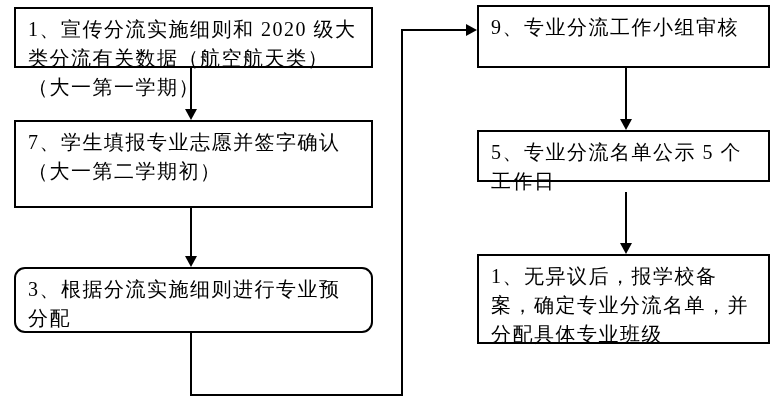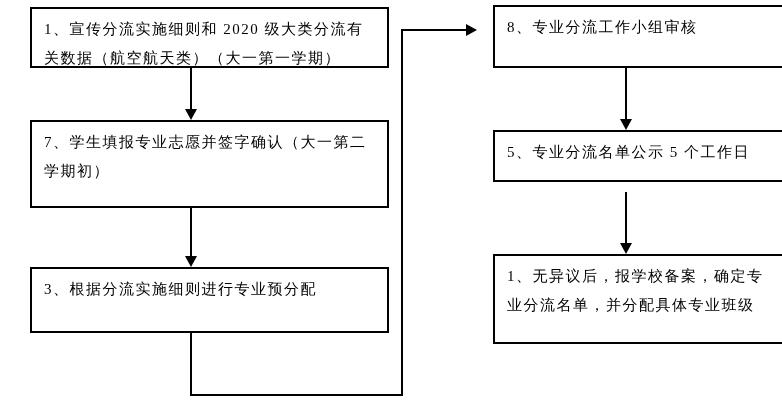--- a/index.html
+++ b/index.html
@@ -33,29 +33,28 @@
   .connectors polygon {
     fill: #000000;
     stroke: none;
   }
   .node {
     position: absolute;
     box-sizing: border-box;
     border: 2px solid #000000;
     background: #ffffff;
     padding: 6px 10px 1px 12px;
-    font-size: 15px;
+    font-size: 20px;
     line-height: 29px;
     letter-spacing: 1.5px;
     text-align: left;
-    margin-left: 16px;
   }
   .node-1 { left: 14px;  top: 7px;   width: 359px; height: 61px; }
   .node-2 { left: 14px;  top: 120px; width: 359px; height: 88px; }
-  .node-3 { left: 14px;  top: 267px; width: 359px; height: 66px; }
+  .node-3 { left: 14px;  top: 267px; width: 359px; height: 66px; border-radius: 11px; }
   .node-4 { left: 477px; top: 5px;   width: 293px; height: 63px; }
   .node-5 { left: 477px; top: 130px; width: 293px; height: 52px; }
   .node-6 { left: 477px; top: 254px; width: 293px; height: 90px; }
 </style>
 </head>
 <body>
 
 <div class="canvas">
 
   <svg class="connectors" viewBox="0 0 782 408" xmlns="http://www.w3.org/2000/svg">
@@ -85,19 +84,19 @@
       <polygon points="620,243 632,243 626,254"></polygon>
     </g>
   </svg>
 
   <div class="node node-1">1、宣传分流实施细则和 2020 级大类分流有关数据（航空航天类）（大一第一学期）</div>
 
   <div class="node node-2">7、学生填报专业志愿并签字确认（大一第二学期初）</div>
 
   <div class="node node-3">3、根据分流实施细则进行专业预分配</div>
 
-  <div class="node node-4">8、专业分流工作小组审核</div>
+  <div class="node node-4">9、专业分流工作小组审核</div>
 
   <div class="node node-5">5、专业分流名单公示 5 个工作日</div>
 
   <div class="node node-6">1、无异议后，报学校备案，确定专业分流名单，并分配具体专业班级</div>
 
 </div>
 
 </body></html>

